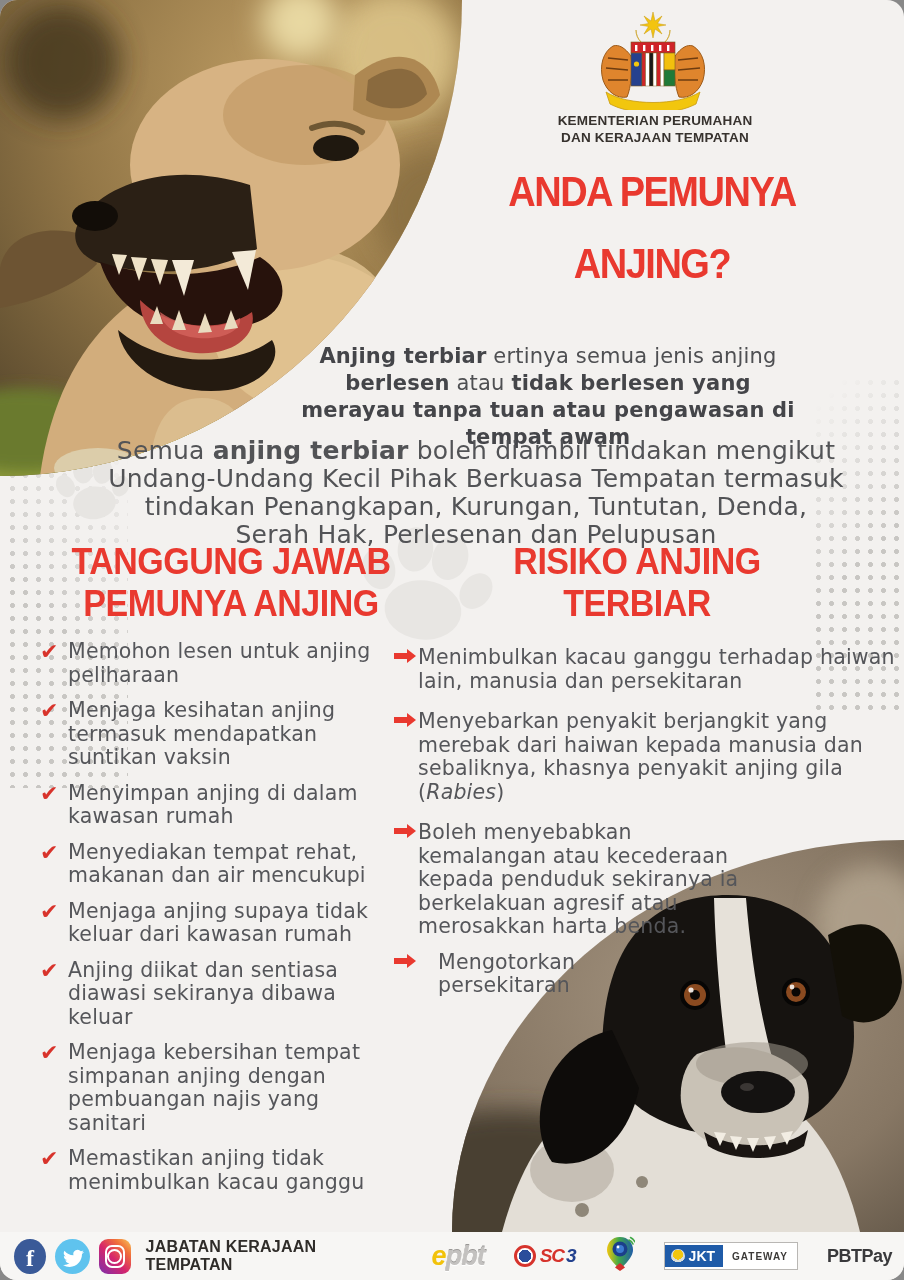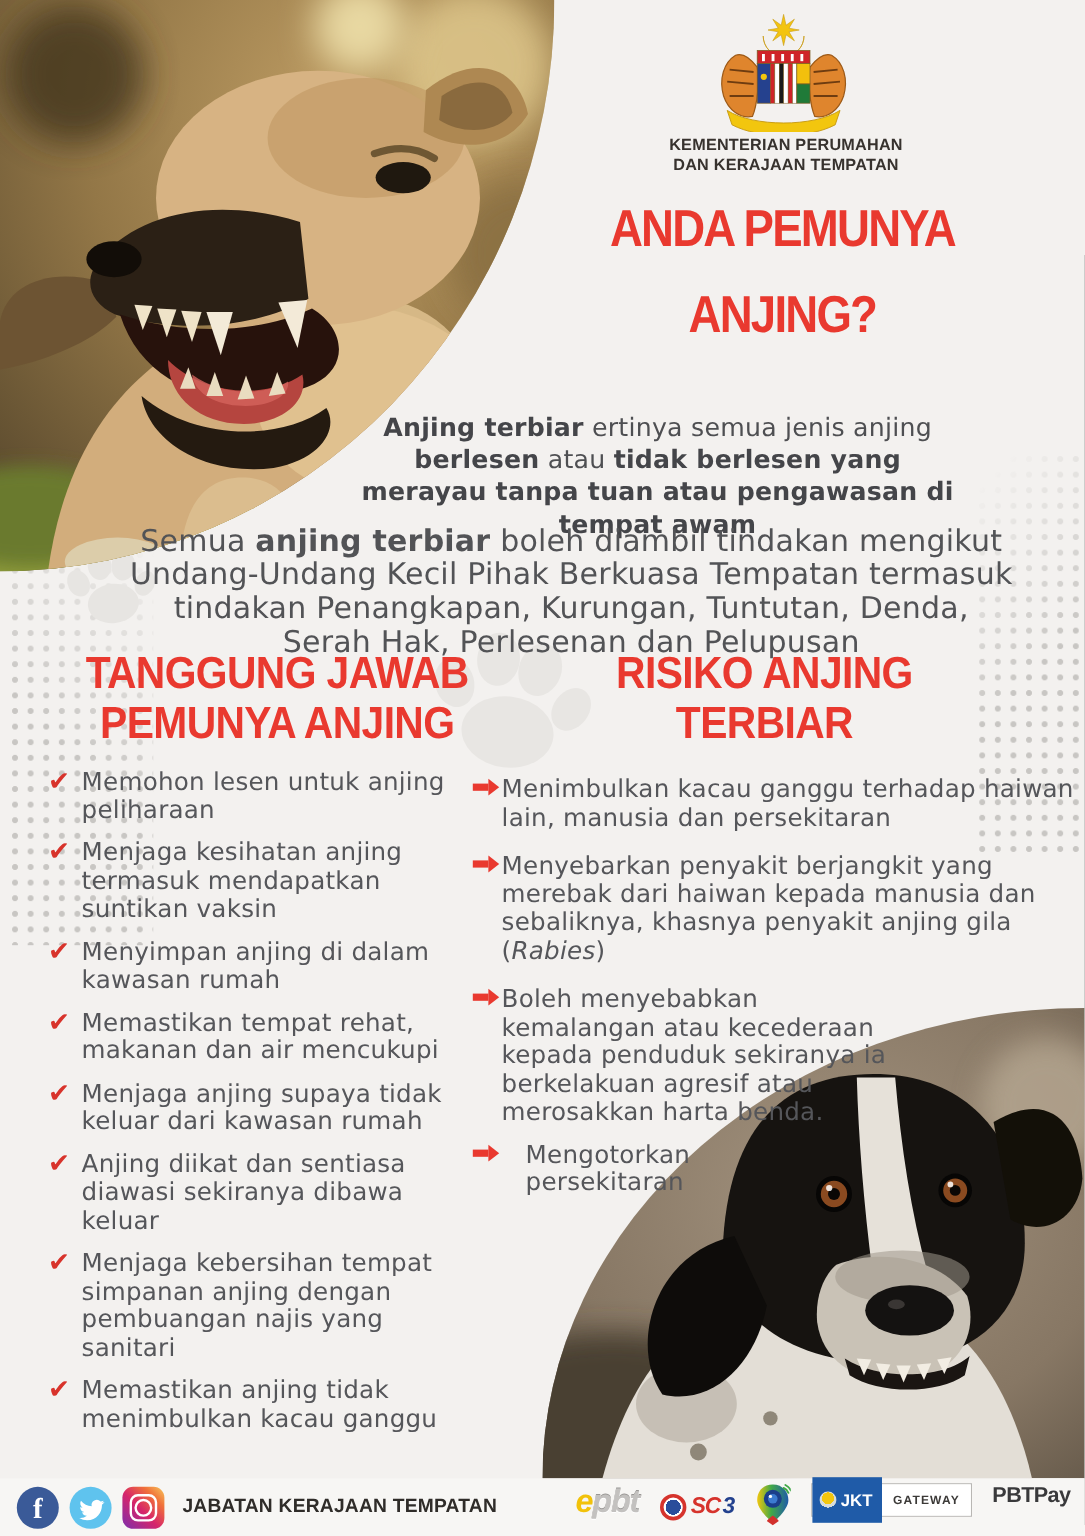--- a/index.html
+++ b/index.html
@@ -1,19 +1,19 @@
 <!DOCTYPE html>
 <html><head>
 <meta charset="utf-8">
 <style>
   html,body{margin:0;padding:0;background:#888;}
   .poster{
     position:relative;width:904px;height:1280px;margin:0 auto;
     background:#f3f1ef;overflow:hidden;
-    font-family:"DejaVu Sans", sans-serif;color:#56575a;
+    font-family:"DejaVu Sans", sans-serif;color:#56575a;border-radius:17px;
   }
   
   .dots{
     position:absolute;z-index:0;
     background-image:radial-gradient(#c8c6c3 2.2px, transparent 2.8px);
     background-size:13px 13px;
   }
   .dots-left{left:6px;top:430px;width:122px;height:358px;
     -webkit-mask-image:linear-gradient(225deg,transparent 5%,#000 55%);
             mask-image:linear-gradient(225deg,transparent 5%,#000 55%);}
@@ -98,33 +98,33 @@
   .soc-fb{background:#3a5a98;color:#fff;font-family:"Liberation Serif",serif;
           font-weight:700;font-size:24px;line-height:1;padding-top:4px;box-sizing:border-box;}
   .soc-tw{background:#5fc3ee;}
   .soc-ig{border-radius:9px;background:linear-gradient(45deg,#7b2fae 0%,#d6256b 45%,#f0703a 75%,#f7c85c 100%);
           position:relative;}
   .soc-ig::before{content:"";position:absolute;inset:6px;border:2.5px solid #fff;border-radius:7px;}
   .soc-ig::after{content:"";position:absolute;left:50%;top:50%;width:11px;height:11px;margin:-7.5px 0 0 -7.5px;
           border:2.5px solid #fff;border-radius:50%;}
   .dept{font-family:"Liberation Sans",sans-serif;font-weight:700;font-size:16px;
         color:#2f2c29;letter-spacing:.2px;margin-left:6px;}
-  .foot-right{display:flex;gap:17px;margin-left:48px;}
+  .foot-right{display:flex;align-items:center;gap:29px;margin-left:48px;}
   .epbt{font-family:"Liberation Sans",sans-serif;font-style:italic;font-weight:900;font-size:27px;
         color:#c3c1bf;text-shadow:0 1px 0 #fff,0 -1px 0 #9a9896;letter-spacing:-1px;}
   .epbt .e{color:#f2c20a;text-shadow:none;}
   .osc{display:flex;align-items:center;gap:2px;font-family:"Liberation Sans",sans-serif;
        font-style:italic;font-weight:900;font-size:19px;letter-spacing:-1px;}
   .osc-emblem{width:22px;height:22px;border-radius:50%;border:3.5px solid #d6332c;
        background:radial-gradient(circle at 50% 50%, #2a4d9b 0 55%, #fff 56%);box-sizing:border-box;margin-right:2px;}
   .osc-sc{color:#d6332c;}
   .osc-3{color:#23418e;}
   .pin{width:30px;height:36px;}
   .jkt-group{display:flex;align-items:center;height:26px;border:1px solid #b9b7b4;background:#fff;}
-  .jkt-box{display:flex;align-items:center;gap:4px;background:#1f5ba8;color:#fff;height:38px;
+  .jkt-box{display:flex;align-items:center;gap:4px;background:#1f5ba8;color:#fff;height:22px;
        padding:0 8px 0 6px;font-family:"Liberation Sans",sans-serif;font-weight:700;font-size:14px;}
   .jkt-crest{width:14px;height:14px;border-radius:50%;
        background:radial-gradient(circle at 50% 40%, #f2c60e 0 45%, #d8ddda 46% 70%, #1f5ba8 71%);}
   .gateway-box{height:26px;display:flex;align-items:center;padding:0 9px;background:#fff;
        font-family:"Liberation Sans",sans-serif;font-weight:700;font-size:10px;color:#3c3a38;letter-spacing:1px;}
   .pbtpay{font-family:"Liberation Sans",sans-serif;font-weight:900;font-size:18px;color:#39393b;letter-spacing:-.5px;}
 </style>
 </head>
 <body>
 
@@ -315,21 +315,21 @@
     <div class="item">
         <span class="check">✔</span>
         <span class="txt">Menjaga kesihatan anjing termasuk mendapatkan suntikan vaksin</span>
       </div>
     <div class="item">
         <span class="check">✔</span>
         <span class="txt">Menyimpan anjing di dalam kawasan rumah</span>
       </div>
     <div class="item">
         <span class="check">✔</span>
-        <span class="txt">Memastikan tempat rehat, makanan dan air mencukupi</span>
+        <span class="txt">Menyediakan tempat rehat, makanan dan air mencukupi</span>
       </div>
     <div class="item">
         <span class="check">✔</span>
         <span class="txt">Menjaga anjing supaya tidak keluar dari kawasan rumah</span>
       </div>
     <div class="item">
         <span class="check">✔</span>
         <span class="txt">Anjing diikat dan sentiasa diawasi sekiranya dibawa keluar</span>
       </div>
     <div class="item">

